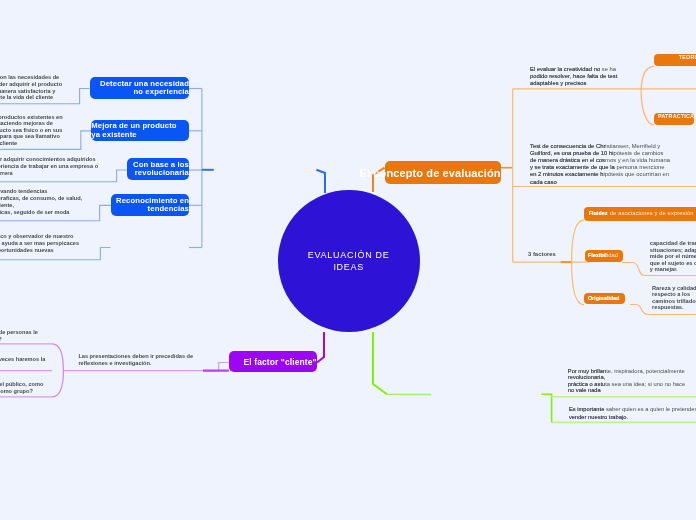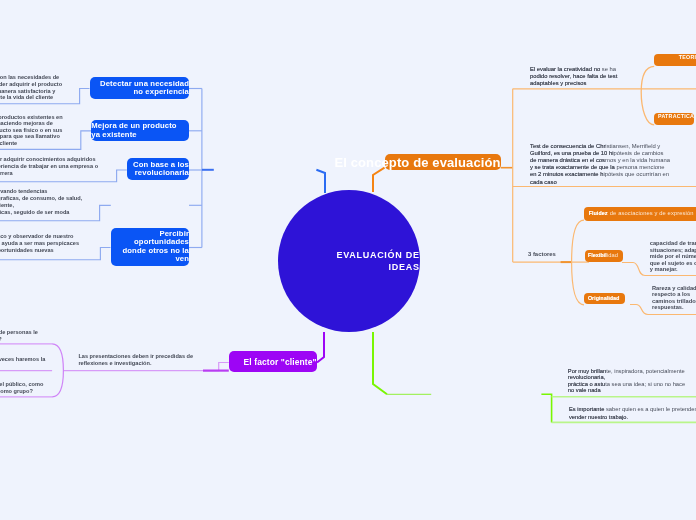--- a/index.html
+++ b/index.html
@@ -11,22 +11,22 @@
   .node{position:absolute;box-sizing:border-box;color:#fff;font-weight:bold;
         border-radius:5px;text-align:center;display:flex;flex-direction:column;
         align-items:flex-end;justify-content:center;white-space:nowrap;letter-spacing:0.12px;}
   .node .ln{display:block;}
   .note{position:absolute;color:#454a57;font-weight:bold;white-space:pre;}
   .note .tl{position:absolute;white-space:pre;}
   .nbox{overflow:visible;display:block;}
   .nbox .lbl{position:absolute;white-space:nowrap;color:#fff;font-weight:bold;}
   .nbox .lbl.ov{font-weight:normal;color:rgba(255,255,255,0.82);}
   #center{position:absolute;border-radius:50%;display:flex;flex-direction:column;
-          align-items:flex-end;justify-content:center;text-align:center;color:#fff;
-          font-weight:bold;}
+          align-items:center;justify-content:center;text-align:center;color:#fff;
+          font-weight:normal;}
 </style>
 </head>
 <body>
 
 <div id="stage">
 
 <svg class="links" viewBox="0 0 696 520">
   <g fill="none" stroke-linecap="butt">
 
     <g stroke="#8eaaf0" stroke-width="1.15">
@@ -94,27 +94,25 @@
 <div class="node" style="left:91.3px;top:119.9px;width:97.7px;height:21.6px;background:#0a55f5;font-size:7.7px;line-height:8.2px;text-align:left;align-items:flex-start;padding-left:0;">
   <span class="ln">Mejora de un producto</span>
   <span class="ln">ya existente</span>
 </div>
 
 <div class="node" style="left:126.8px;top:158.2px;width:62.2px;height:22.3px;background:#0a55f5;font-size:7.7px;line-height:8.2px;padding-left:32px;">
   <span class="ln">Con base a los</span>
   <span class="ln">revolucionaria</span>
 </div>
 
-
-<div class="node" style="left:110.5px;top:227.7px;width:78.5px;height:38px;background:#0a55f5;font-size:7.7px;line-height:8.2px;">
-  <span class="ln">Percibir</span>
-  <span class="ln">oportunidades</span>
-  <span class="ln">donde otros no la</span>
-  <span class="ln">ven</span>
-</div>
+<div class="node" style="left:110.8px;top:194.4px;width:78.2px;height:21.5px;background:#0a55f5;font-size:7.7px;line-height:8.2px;">
+  <span class="ln">Reconocimiento en</span>
+  <span class="ln">tendencias</span>
+</div>
+
 
 <div class="note" style="left:0;top:0;font-size:5.6px;">
   <span class="tl" style="left:-26.0px;top:74.3px">Cumplir con las necesidades de</span>
   <span class="tl" style="left:-39.6px;top:81.0px">el cliente al poder adquirir el producto</span>
   <span class="tl" style="left:-23.4px;top:87.7px">de una manera satisfactoria y</span>
   <span class="tl" style="left:-30.2px;top:94.4px">que le facilite la vida del cliente</span>
 </div>
 <div class="note" style="left:0;top:0;font-size:5.6px;">
   <span class="tl" style="left:-20.0px;top:113.6px">Tomar productos existentes en</span>
   <span class="tl" style="left:-33.9px;top:120.1px">el mercado haciendo mejoras de</span>
@@ -132,21 +130,21 @@
   <span class="tl" style="left:-17.6px;top:195.1px">demograficas, de consumo, de salud,</span>
   <span class="tl" style="left:-30.2px;top:201.8px">medio ambiente,</span>
   <span class="tl" style="left:-23.8px;top:208.5px">tecnologicas, seguido de ser moda</span>
 </div>
 <div class="note" style="left:0;top:0;font-size:5.6px;">
   <span class="tl" style="left:-20.7px;top:233.2px">Ser critico y observador de nuestro</span>
   <span class="tl" style="left:-32.3px;top:240.3px">entorno nos ayuda a ser mas perspicaces</span>
   <span class="tl" style="left:-20.6px;top:247.4px">y ver oportunidades nuevas</span>
 </div>
 
-<div class="node" style="left:384.5px;top:154px;width:116.2px;height:16px;background:#e8780e;font-size:13px;">
+<div class="node" style="left:384.5px;top:161px;width:116.2px;height:23px;background:#e8780e;font-size:11px;">
   <span class="ln">El concepto de evaluación</span>
 </div>
 
 <div class="note" style="left:530px;top:65.6px;font-size:5.85px;line-height:7.3px;font-weight:normal;color:#474c59;">El evaluar la creatividad no se ha
 podido resolver, hace falta de test
 adaptables y precisos</div>
 <div class="note" style="left:530px;top:65.6px;font-size:5.85px;line-height:7.3px;font-weight:normal;color:#474c59;">El evaluar la creatividad no
 podido resolver, hace falta de test
 adaptables y precisos</div>
 

